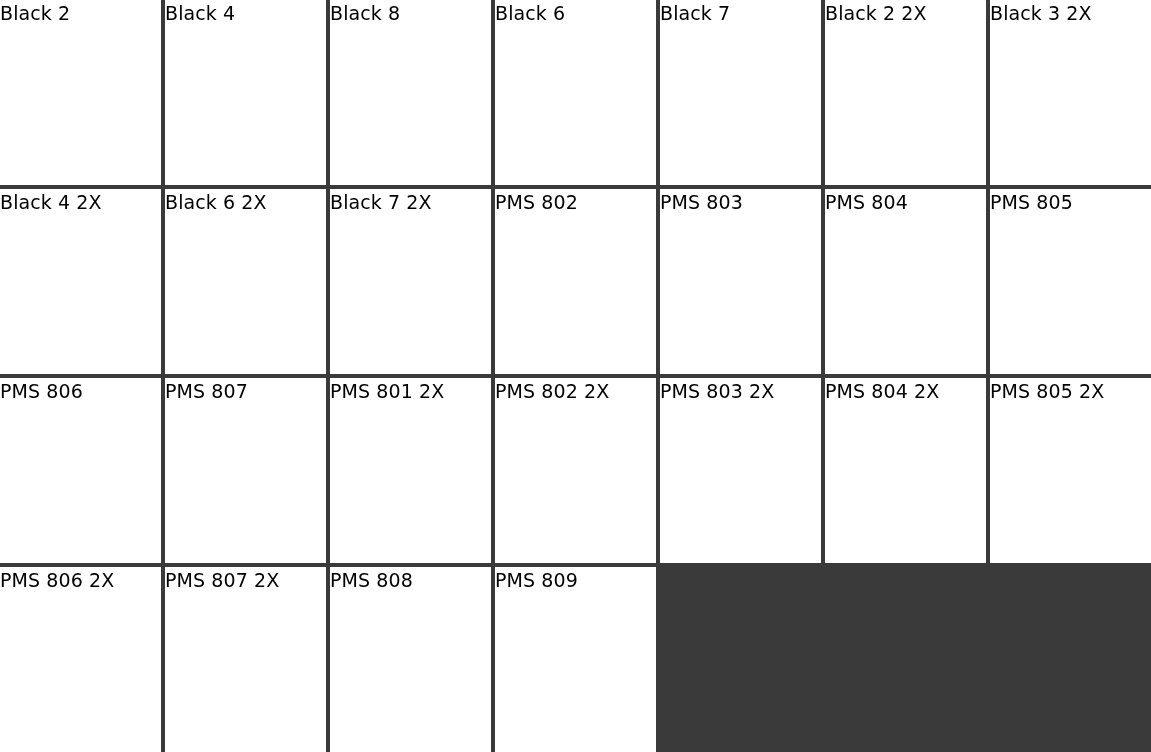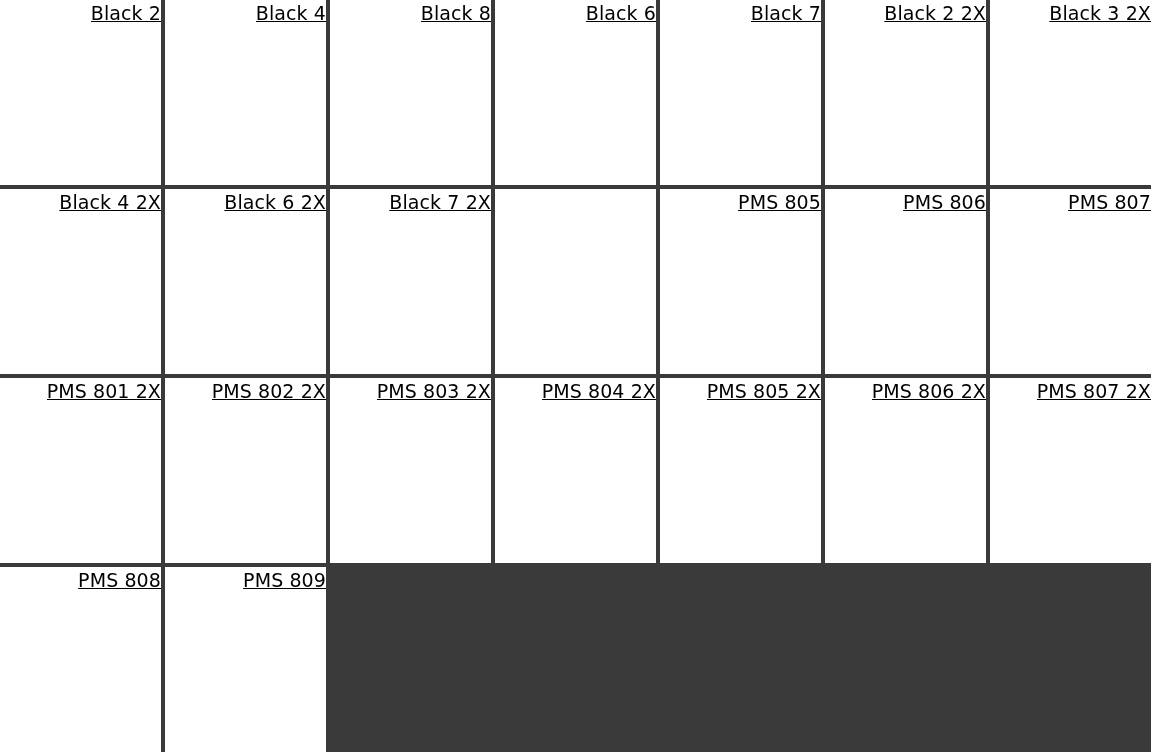--- a/index.html
+++ b/index.html
@@ -25,24 +25,23 @@
     background: #3a3a3a;
     gap: 4px;
     padding: 0;
   }
 
   .swatch-cell {
     position: relative;
     background: #ffffff;
     display: flex;
     flex-direction: column;
-    align-items: flex-end;
+    align-items: flex-start;
     overflow: hidden;
     box-sizing: border-box;
-    text-decoration: underline;
   }
 
   .swatch-label {
     flex: 0 0 auto;
     height: 27px;
     line-height: 27px;
     text-align: center;
     font-size: 19px;
     color: #000000;
     background: #ffffff;
@@ -103,22 +102,31 @@
       <div class="swatch-color" style="background-color: rgb(19, 18, 17);"></div>
     </div>
     <div class="swatch-cell row-2 col-4">
       <div class="swatch-label">Black 6 2X</div>
       <div class="swatch-color" style="background-color: rgb(7, 13, 18);"></div>
     </div>
     <div class="swatch-cell row-2 col-5">
       <div class="swatch-label">Black 7 2X</div>
       <div class="swatch-color" style="background-color: rgb(56, 52, 47);"></div>
     </div>
+    <div class="swatch-cell row-2 col-7">
+      <div class="swatch-label">PMS 802</div>
+      <div class="swatch-color" style="background-color: rgb(96, 218, 76);"></div>
+    </div>
     <div class="swatch-cell row-3 col-1">
+      <div class="swatch-label">PMS 803</div>
       <div class="swatch-color" style="background-color: rgb(254, 233, 59);"></div>
+    </div>
+    <div class="swatch-cell row-3 col-2">
+      <div class="swatch-label">PMS 804</div>
+      <div class="swatch-color" style="background-color: rgb(255, 148, 56);"></div>
     </div>
     <div class="swatch-cell row-3 col-3">
       <div class="swatch-label">PMS 805</div>
       <div class="swatch-color" style="background-color: rgb(250, 90, 80);"></div>
     </div>
     <div class="swatch-cell row-3 col-4">
       <div class="swatch-label">PMS 806</div>
       <div class="swatch-color" style="background-color: rgb(255, 0, 144);"></div>
     </div>
     <div class="swatch-cell row-3 col-5">

